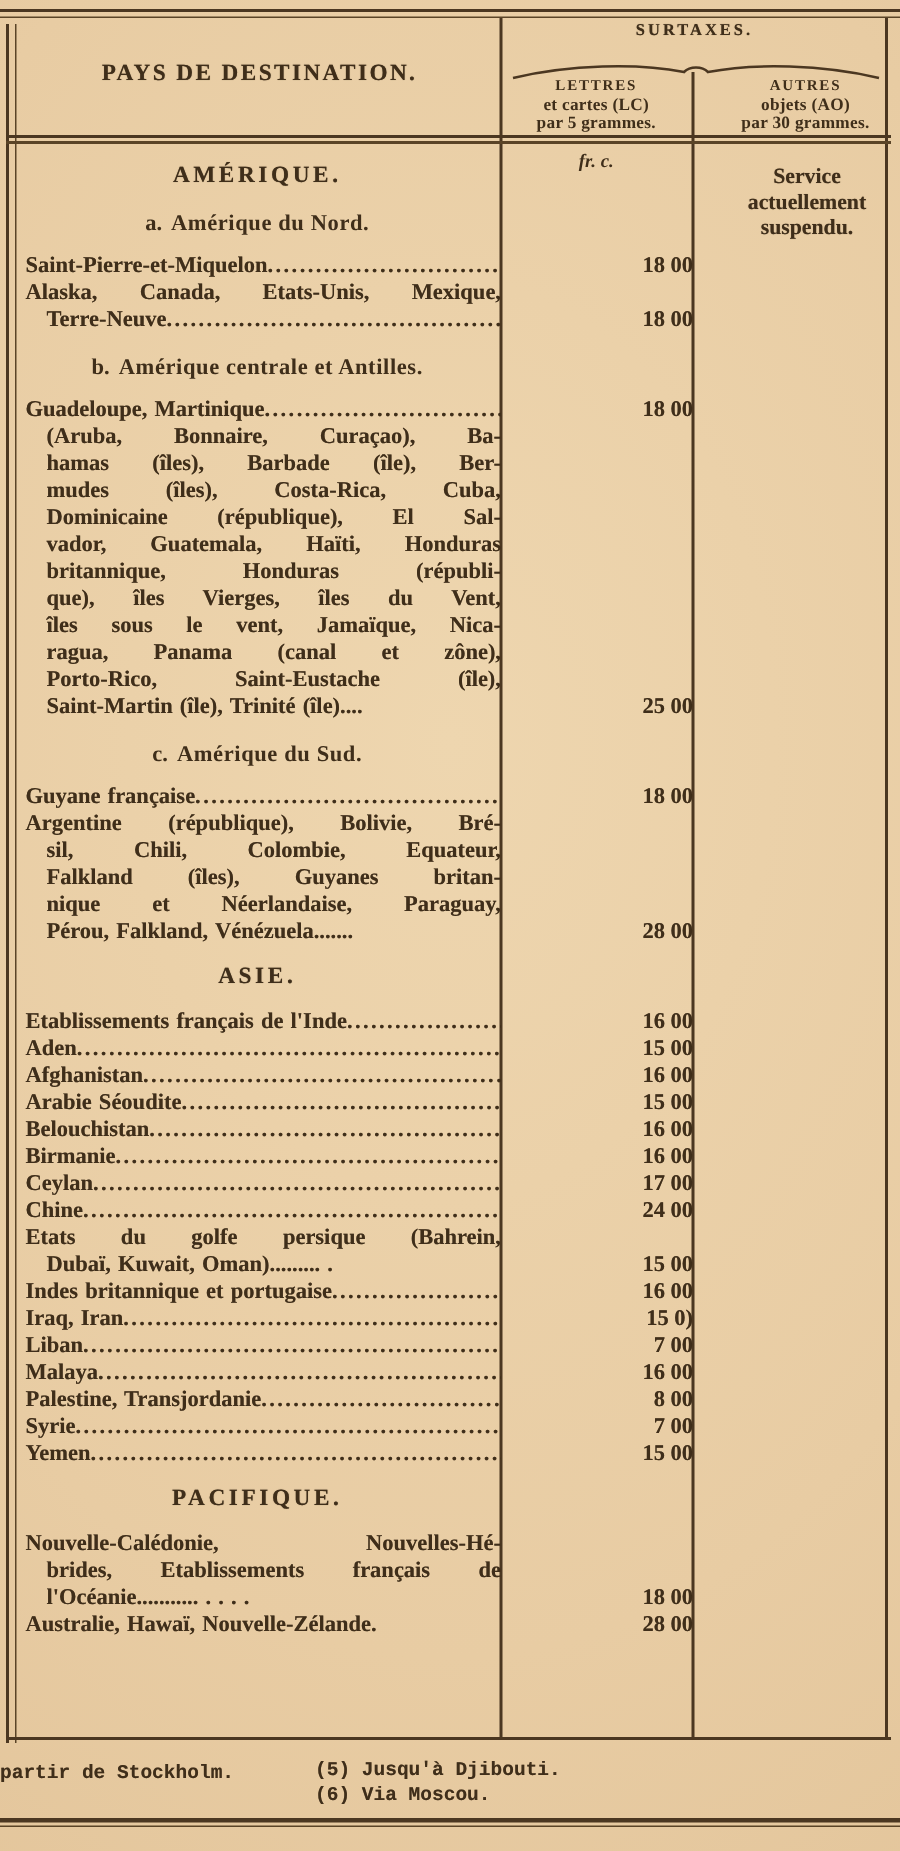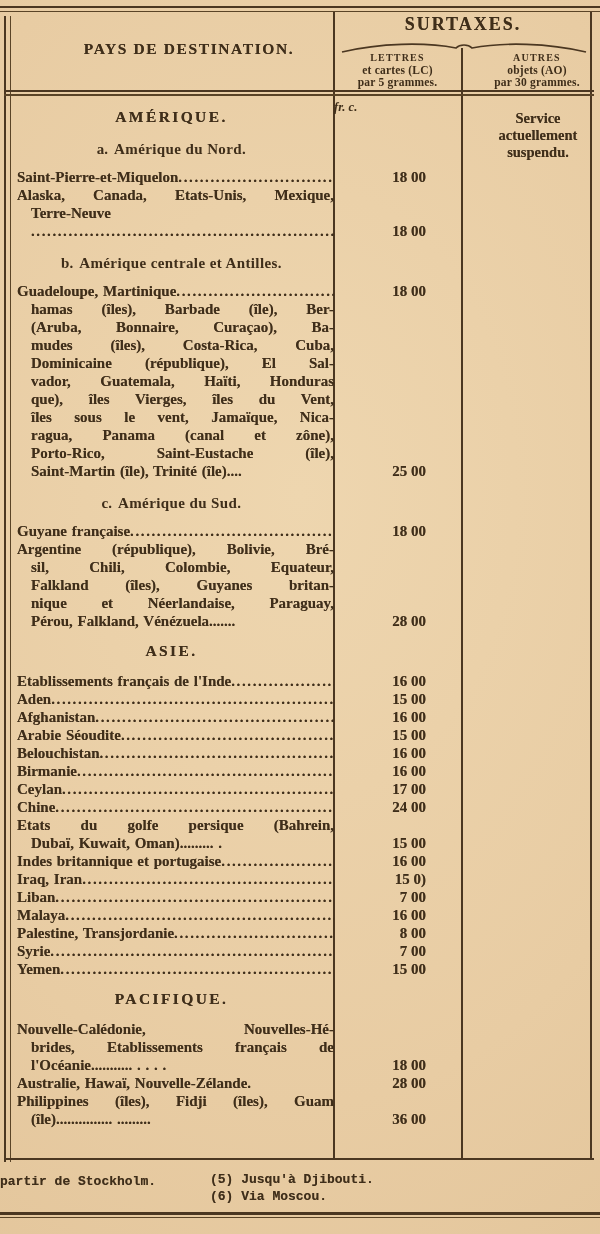--- a/index.html
+++ b/index.html
@@ -11,31 +11,30 @@
     color:#3f2e1a;
   }
   .abs{position:absolute;}
   .rule{position:absolute;background:#4b3721;}
   .rule.soft{background:#5a4427;}
   
   .pays-title{
     left:12px;top:40px;width:322px;text-align:center;
     font-size:15.5px;font-weight:bold;letter-spacing:1.6px;
     text-shadow:0 0 .5px rgba(63,46,26,.7);
-    padding-left:16px;
   }
   .surtaxes{
     left:334px;top:14px;width:258px;text-align:center;
-    font-size:18px;font-weight:bold;letter-spacing:2px;
+    font-size:11px;font-weight:bold;letter-spacing:2px;
     text-shadow:0 0 .5px rgba(63,46,26,.7);
   }
   .subhead{position:absolute;text-align:center;font-weight:bold;line-height:12px;}
   .subhead .sm{font-size:10px;letter-spacing:1.2px;display:block;}
   .subhead .md{font-size:11.5px;display:block;letter-spacing:.2px;}
-  .fr-c{left:334px;top:100px;width:127px;text-align:left;
+  .fr-c{left:334px;top:100px;width:127px;text-align:center;
     font-size:12.5px;font-weight:bold;font-style:italic;}
   .service{
     left:462px;top:110px;width:152px;text-align:center;
     font-size:14.5px;font-weight:bold;line-height:17px;
     text-shadow:0 0 .5px rgba(63,46,26,.6);
   }
   
   .flow{position:absolute;left:9px;top:100px;width:453px;}
   .sect{
     text-align:center;width:325px;
@@ -47,26 +46,26 @@
   .sub{
     text-align:center;width:325px;
     font-size:15px;font-weight:bold;margin:14px 0 10px;line-height:18px;
   }
   .sub .pfx{font-style:normal;margin-right:6px;}
   .sub .ttl{letter-spacing:.4px;}
   .entry{display:flex;align-items:flex-end;}
   .name{width:325px;font-size:15px;font-weight:bold;}
   .line{line-height:18px;padding-left:8px;text-align:justify;word-spacing:1px;
     text-shadow:0 0 .4px rgba(63,46,26,.55);}
-  .line.cont{padding-left:22px;flex-direction:column;}
+  .line.cont{padding-left:22px;}
   .line.just{text-align-last:justify;}
   .line.lead-row{display:flex;text-align:left;}
   .line .lead{flex:1;overflow:hidden;white-space:nowrap;letter-spacing:1.6px;}
   .line .lead::after{content:"......................................................................................................................................";}
-  .price{width:128px;text-align:right;padding-right:36px;box-sizing:border-box;
+  .price{width:128px;text-align:right;box-sizing:border-box;
     font-size:15px;font-weight:bold;line-height:18px;white-space:nowrap;
     text-shadow:0 0 .4px rgba(63,46,26,.55);}
   
   .fn{position:absolute;font-size:13px;font-weight:bold;
     text-shadow:0 0 .4px rgba(63,46,26,.55);font-family:Liberation Mono, monospace;}
   svg.brace{position:absolute;left:340px;top:40px;}
 </style>
 </head>
 <body>
 
@@ -132,25 +131,26 @@
       <div class="name">
         <div class="line lead-row">
           <span>Guadeloupe, Martinique</span>
           <span class="lead"></span>
         </div>
       </div>
       <div class="price">18 00</div>
     </div>
     <div class="entry">
       <div class="name">
+        <div class="line cont just">(Aruba, Bonnaire, Curaçao), Ba-</div>
         <div class="line cont just">hamas (îles), Barbade (île), Ber-</div>
-        <div class="line cont just">(Aruba, Bonnaire, Curaçao), Ba-</div>
         <div class="line cont just">mudes (îles), Costa-Rica, Cuba,</div>
         <div class="line cont just">Dominicaine (république), El Sal-</div>
         <div class="line cont just">vador, Guatemala, Haïti, Honduras</div>
+        <div class="line cont just">britannique, Honduras (républi-</div>
         <div class="line cont just">que), îles Vierges, îles du Vent,</div>
         <div class="line cont just">îles sous le vent, Jamaïque, Nica-</div>
         <div class="line cont just">ragua, Panama (canal et zône),</div>
         <div class="line cont just">Porto-Rico, Saint-Eustache (île),</div>
         <div class="line cont">Saint-Martin (île), Trinité (île)....</div>
       </div>
       <div class="price">25 00</div>
     </div>
     <div class="sub"><span class="pfx">c.</span><span class="ttl">Amérique du Sud.</span></div>
     <div class="entry">
@@ -323,24 +323,17 @@
         <div class="line cont">l'Océanie........... . . . .</div>
       </div>
       <div class="price">18 00</div>
     </div>
     <div class="entry">
       <div class="name">
         <div class="line">Australie, Hawaï, Nouvelle-Zélande.</div>
       </div>
       <div class="price">28 00</div>
     </div>
-    <div class="entry">
-      <div class="name">
-        <div class="line just">Philippines (îles), Fidji (îles), Guam</div>
-        <div class="line cont">(île)............... .........</div>
-      </div>
-      <div class="price">36 00</div>
-    </div>
   </div>
 
 <div class="fn" style="left:0;top:1174px;">partir de Stockholm.</div>
 <div class="fn" style="left:210px;top:1172px;">(5) Jusqu'à Djibouti.</div>
 <div class="fn" style="left:210px;top:1189px;">(6) Via Moscou.</div>
 
 </body></html>

